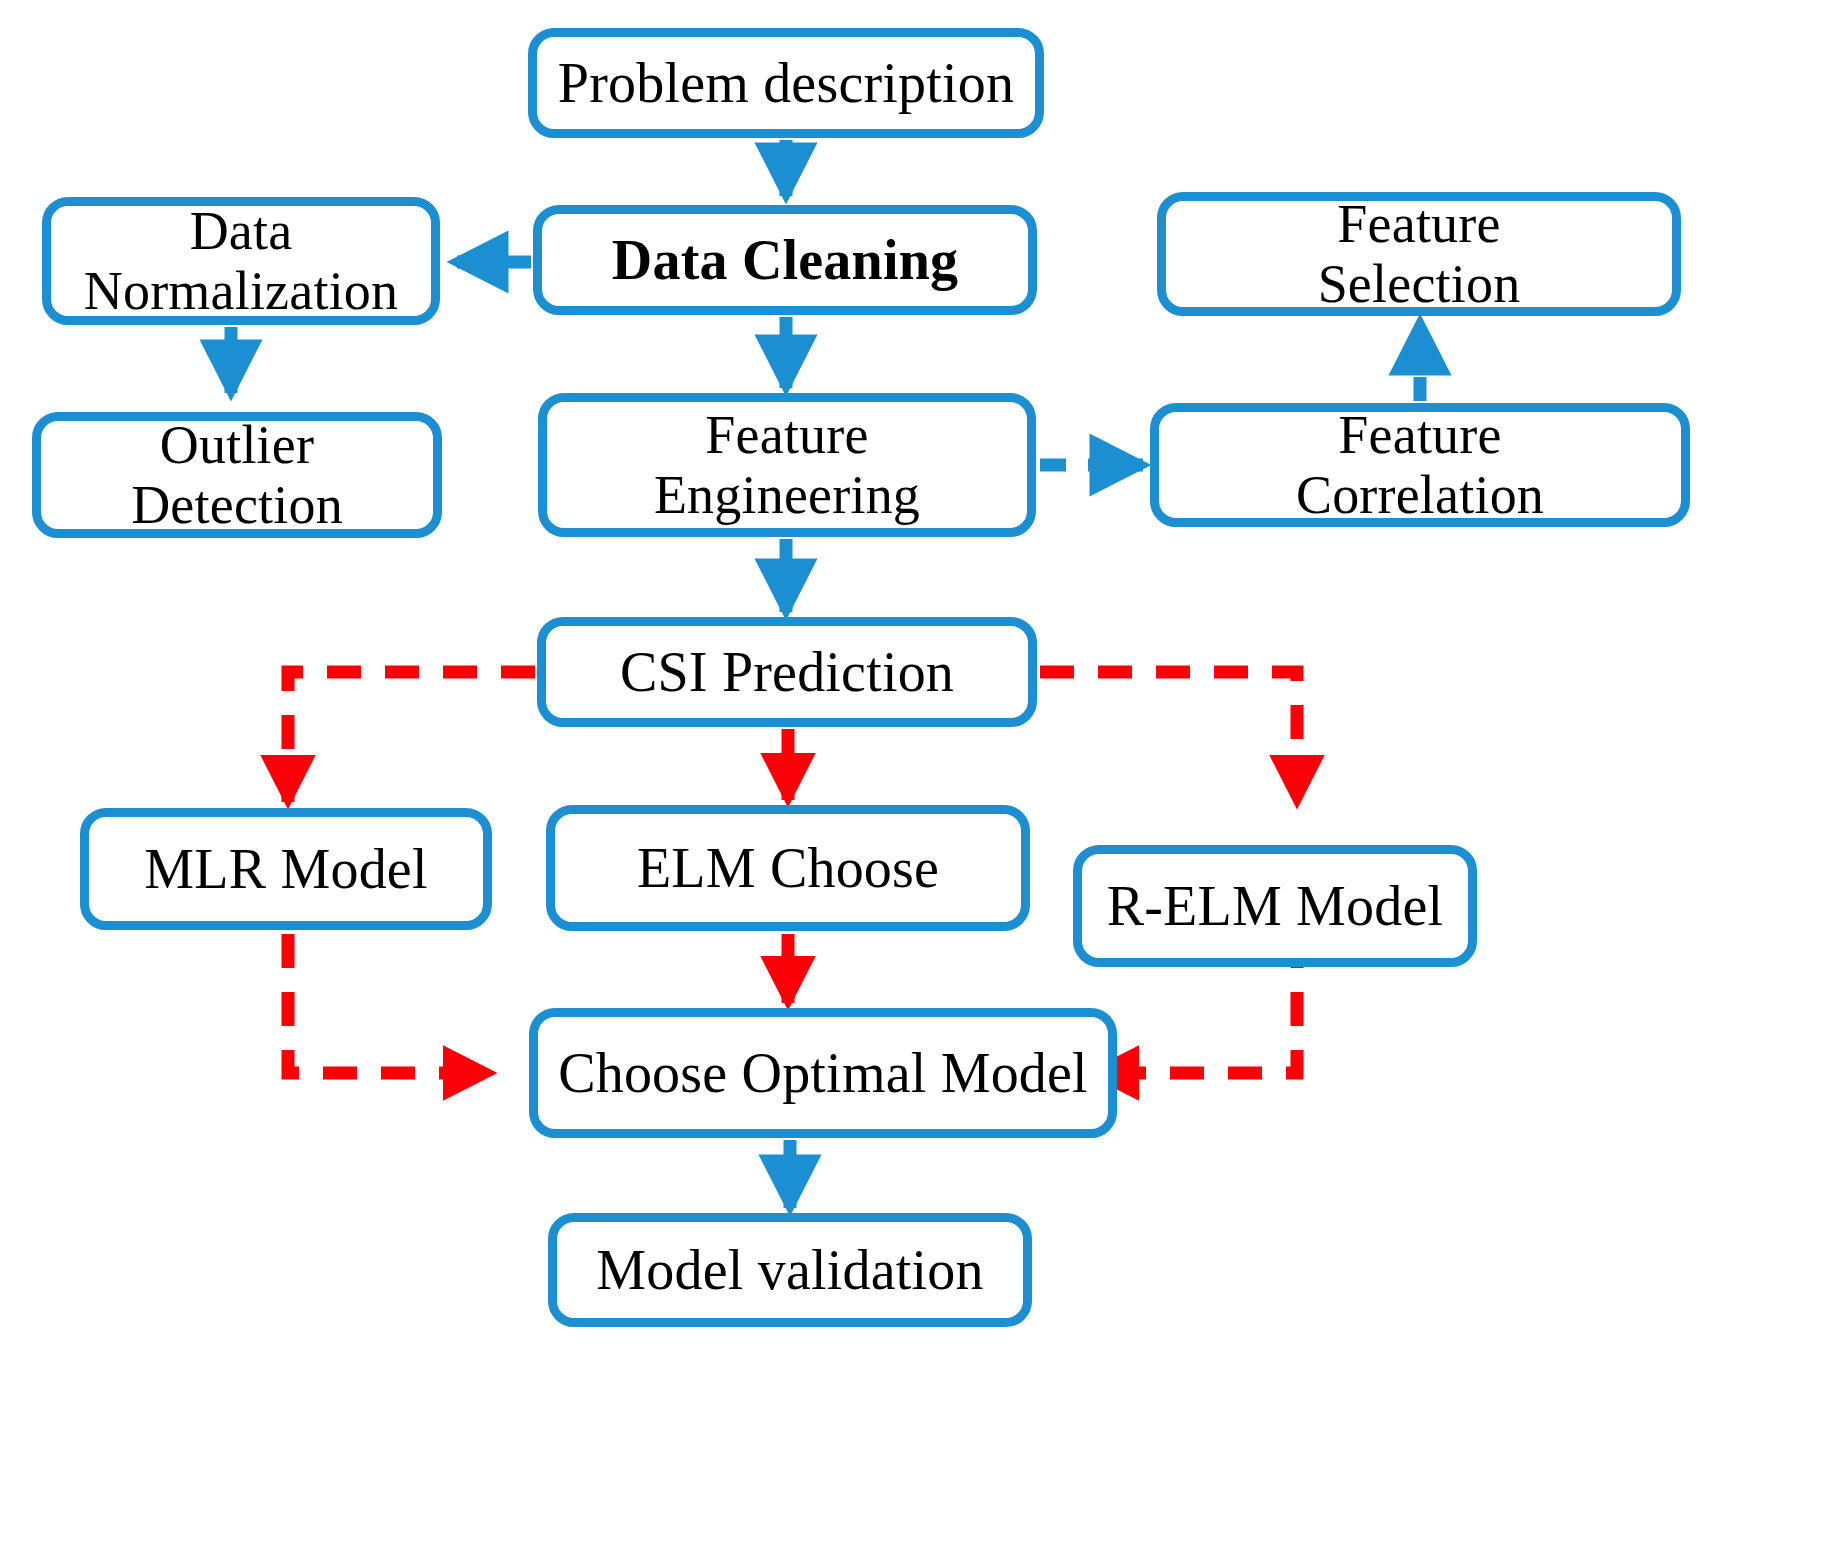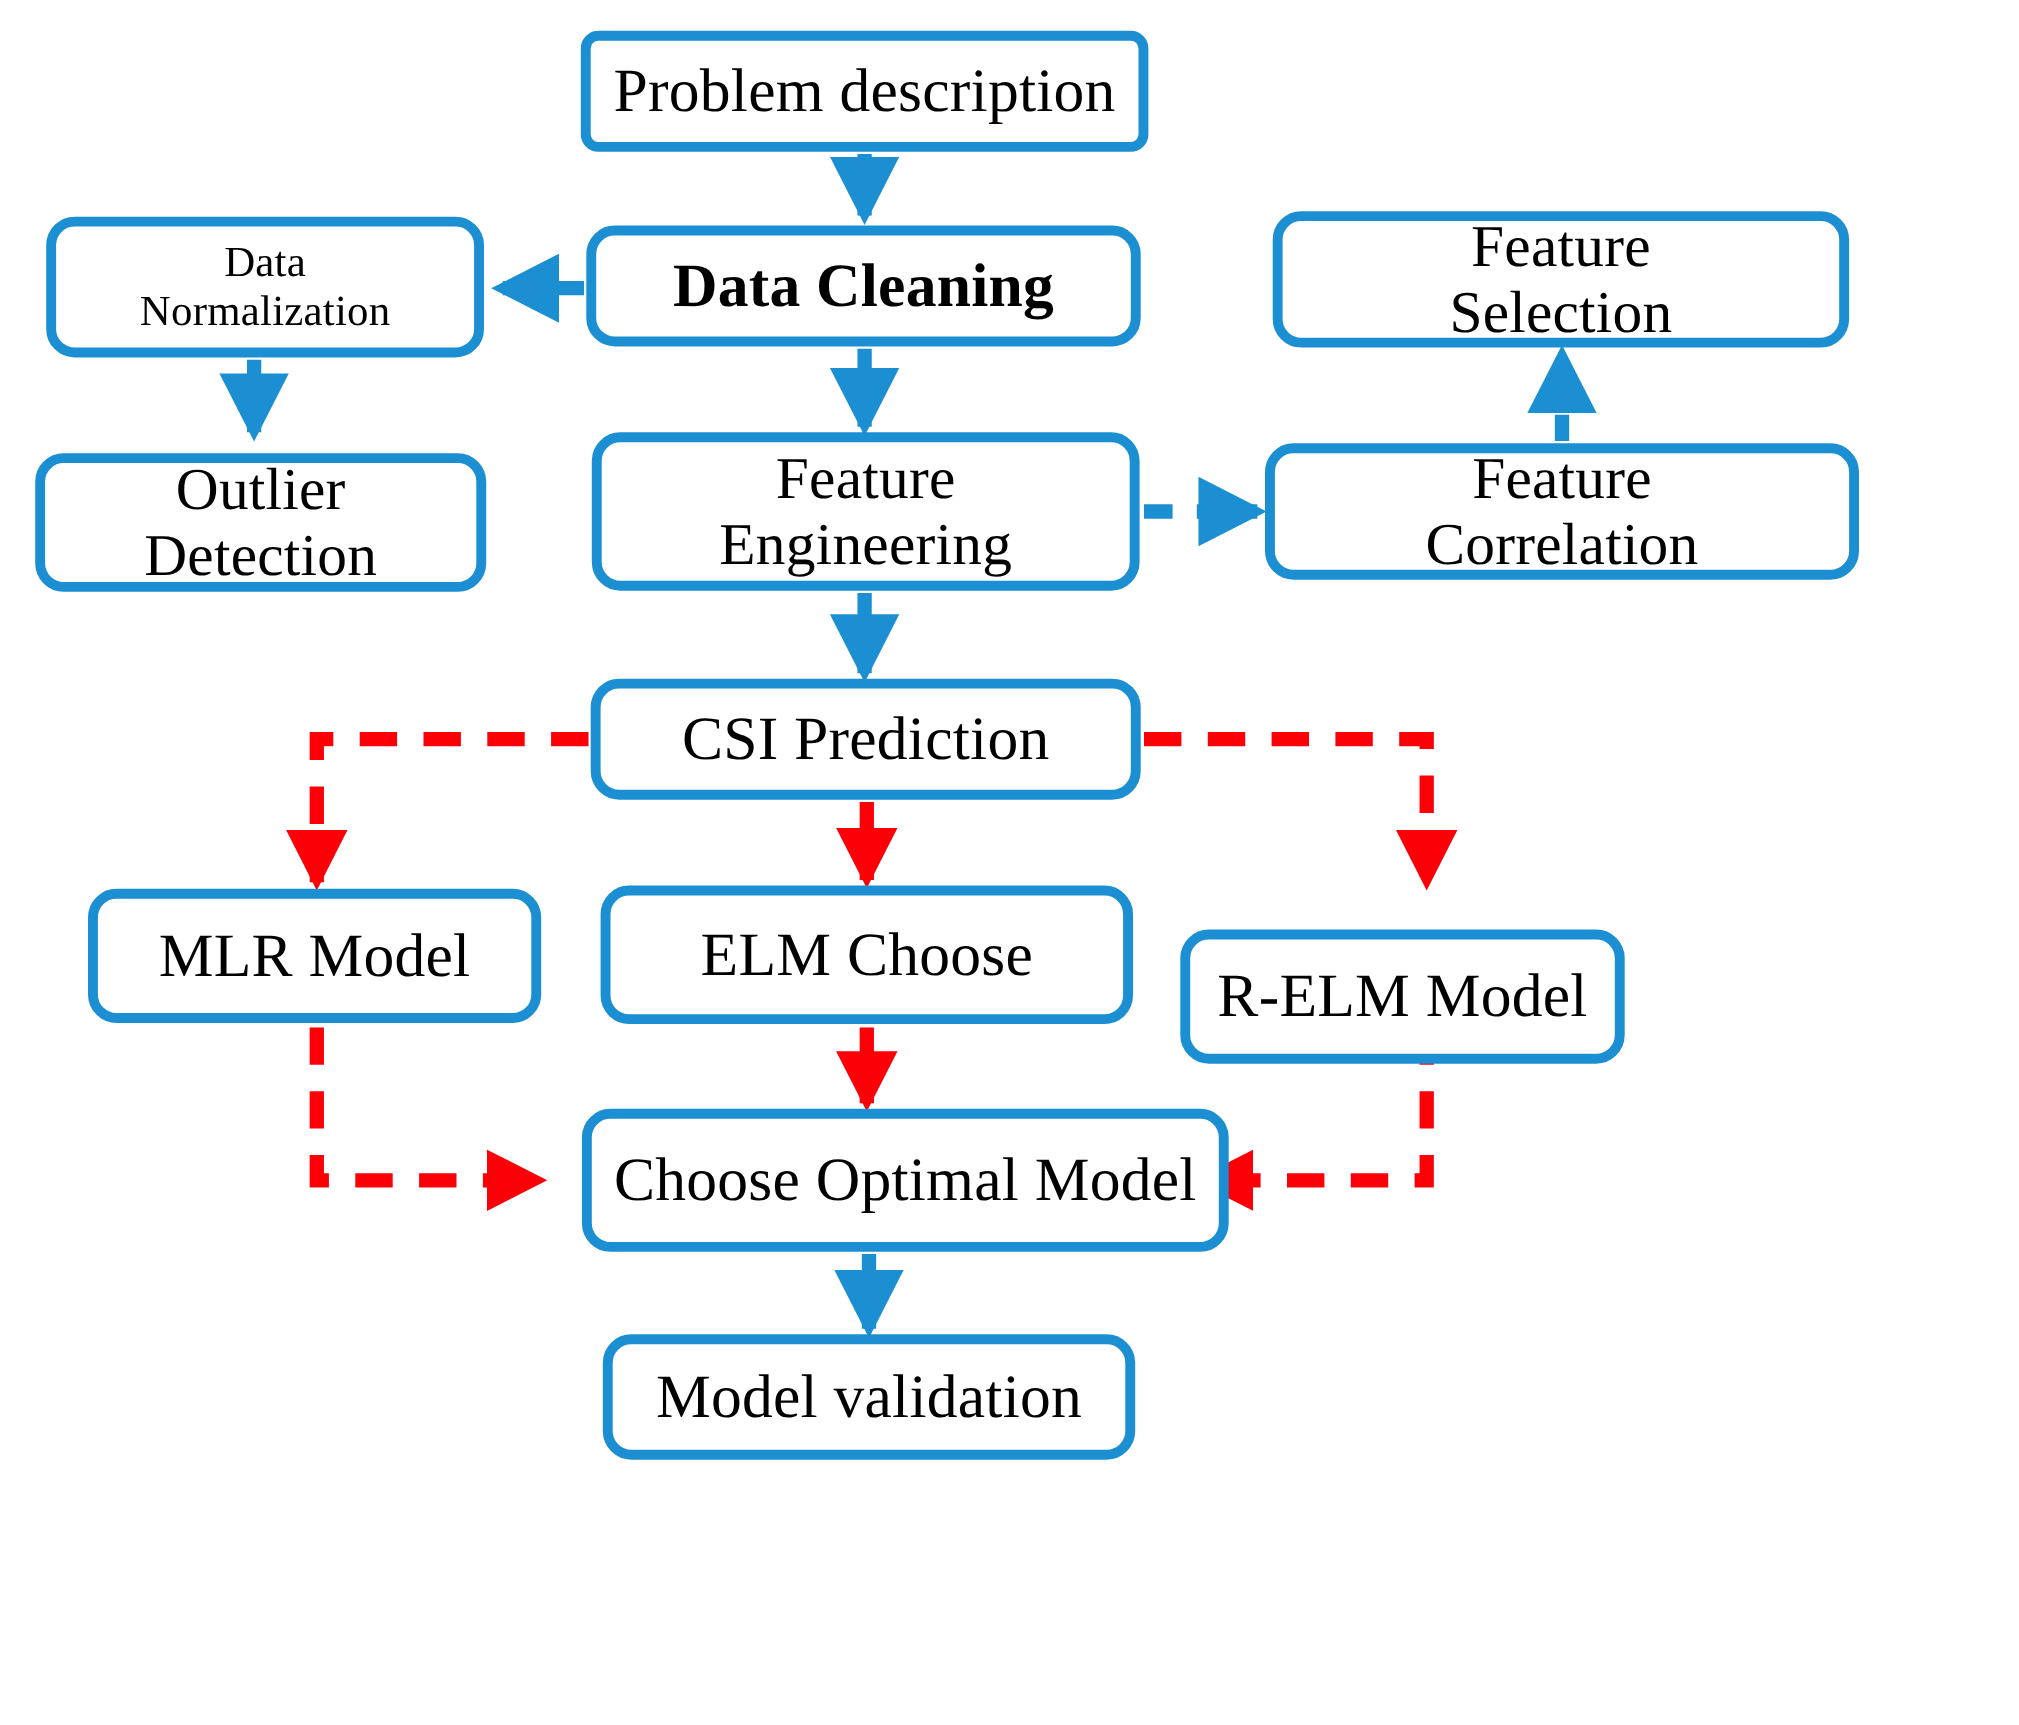--- a/index.html
+++ b/index.html
@@ -110,25 +110,25 @@
 
     <g>
       <path d="M 1297 934 L 1297 1073 L 1092 1073" stroke="#fb0007" stroke-width="13" fill="none" stroke-dasharray="34 24" stroke-linecap="butt" marker-end="url(#ahred)"></path>
     </g>
 
     <g>
       <path d="M 790 1140 L 790 1208" stroke="#1b8fd2" stroke-width="13" fill="none" marker-end="url(#ahblue)"></path>
     </g>
   </svg>
 
-  <div class="node" style="left:528px;top:28px;width:516px;height:110px;font-size:56px;border-radius:16px;">
+  <div class="node" style="left:528px;top:28px;width:516px;height:110px;font-size:56px;">
     <span>Problem description</span>
   </div>
 
-  <div class="node" style="left:42px;top:197px;width:398px;height:128px;font-size:39px;align-items:center;">
+  <div class="node" style="left:42px;top:197px;width:398px;height:128px;font-size:54px;align-items:center;">
     <span>Data
 Normalization</span>
   </div>
 
   <div class="node" style="left:533px;top:205px;width:504px;height:110px;font-size:56px;font-weight:bold;">
     <span>Data Cleaning</span>
   </div>
 
   <div class="node" style="left:1157px;top:192px;width:524px;height:124px;font-size:54px;">
     <span>Feature

